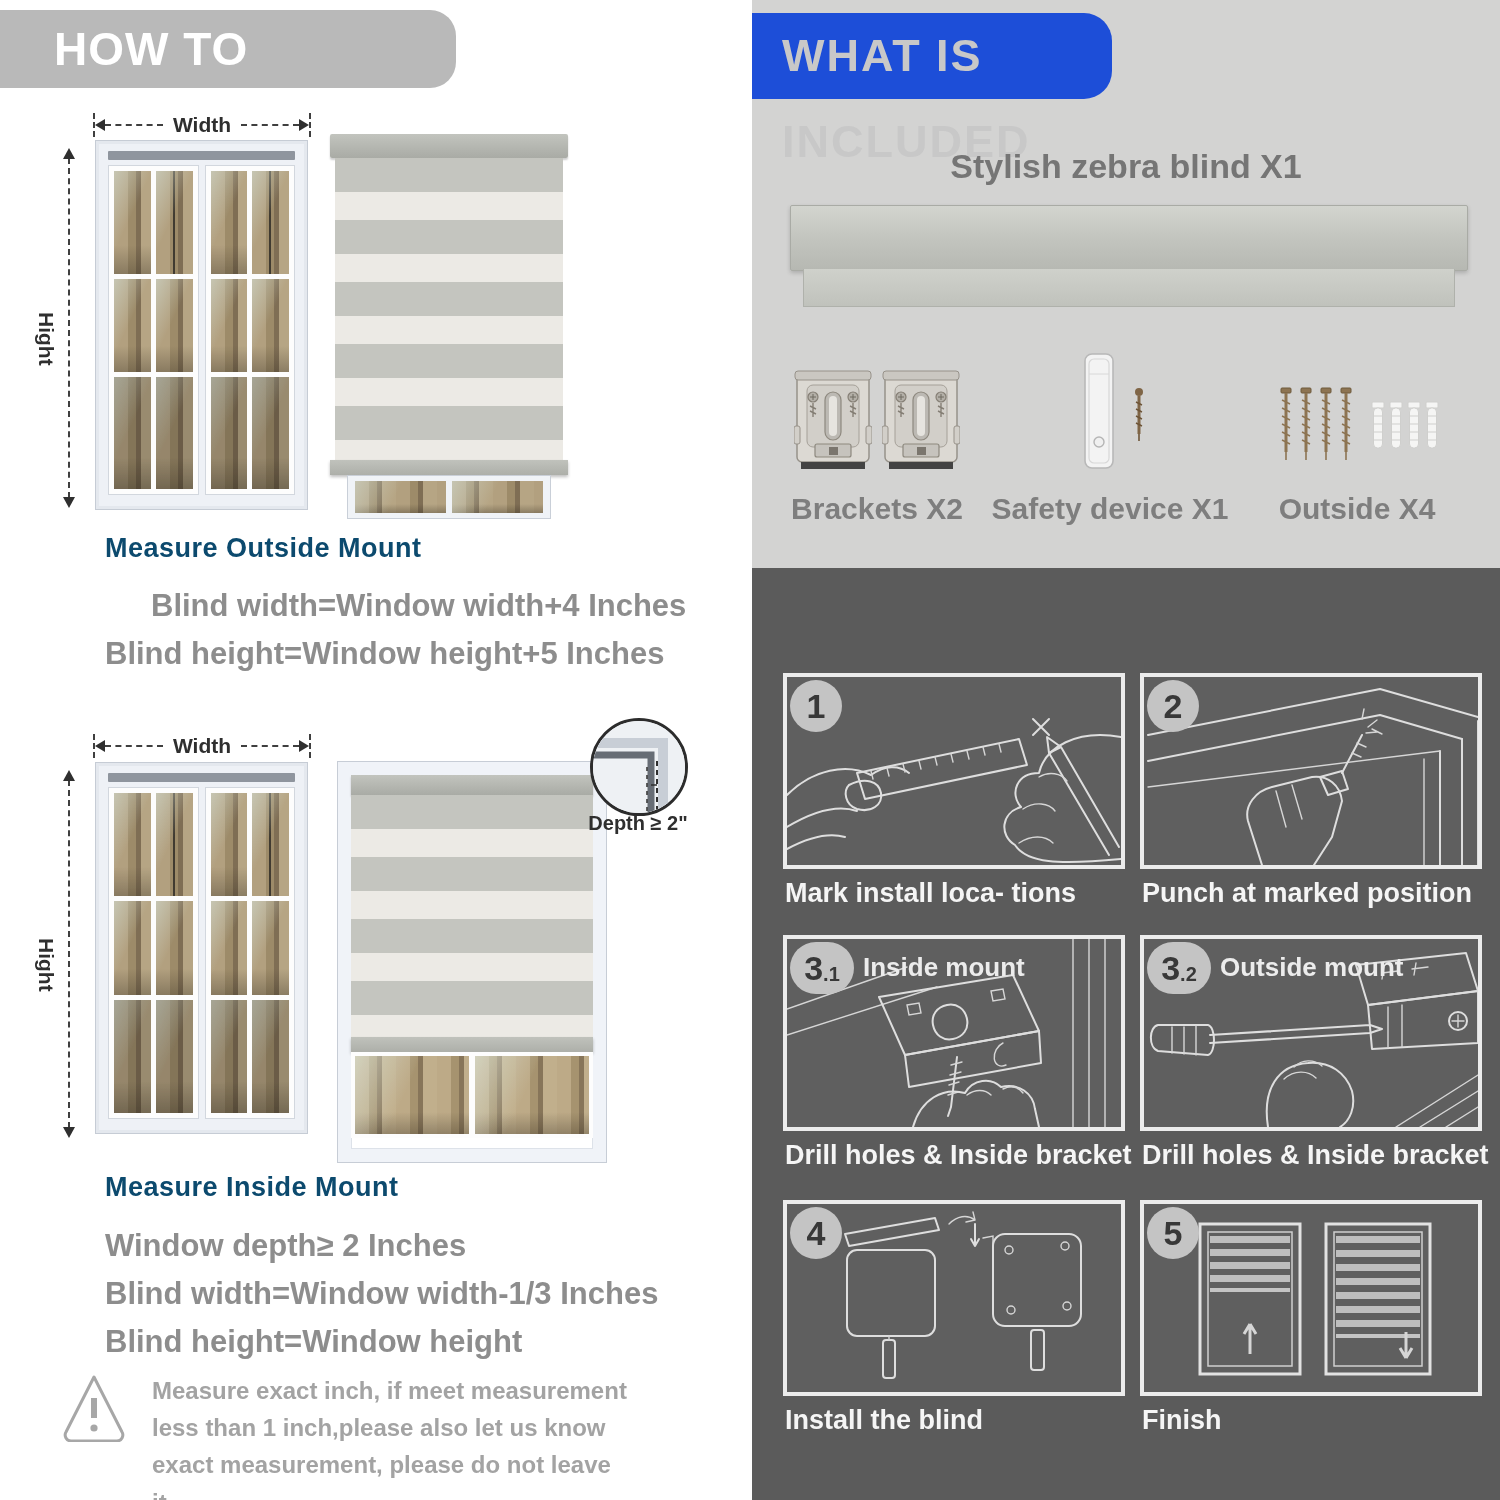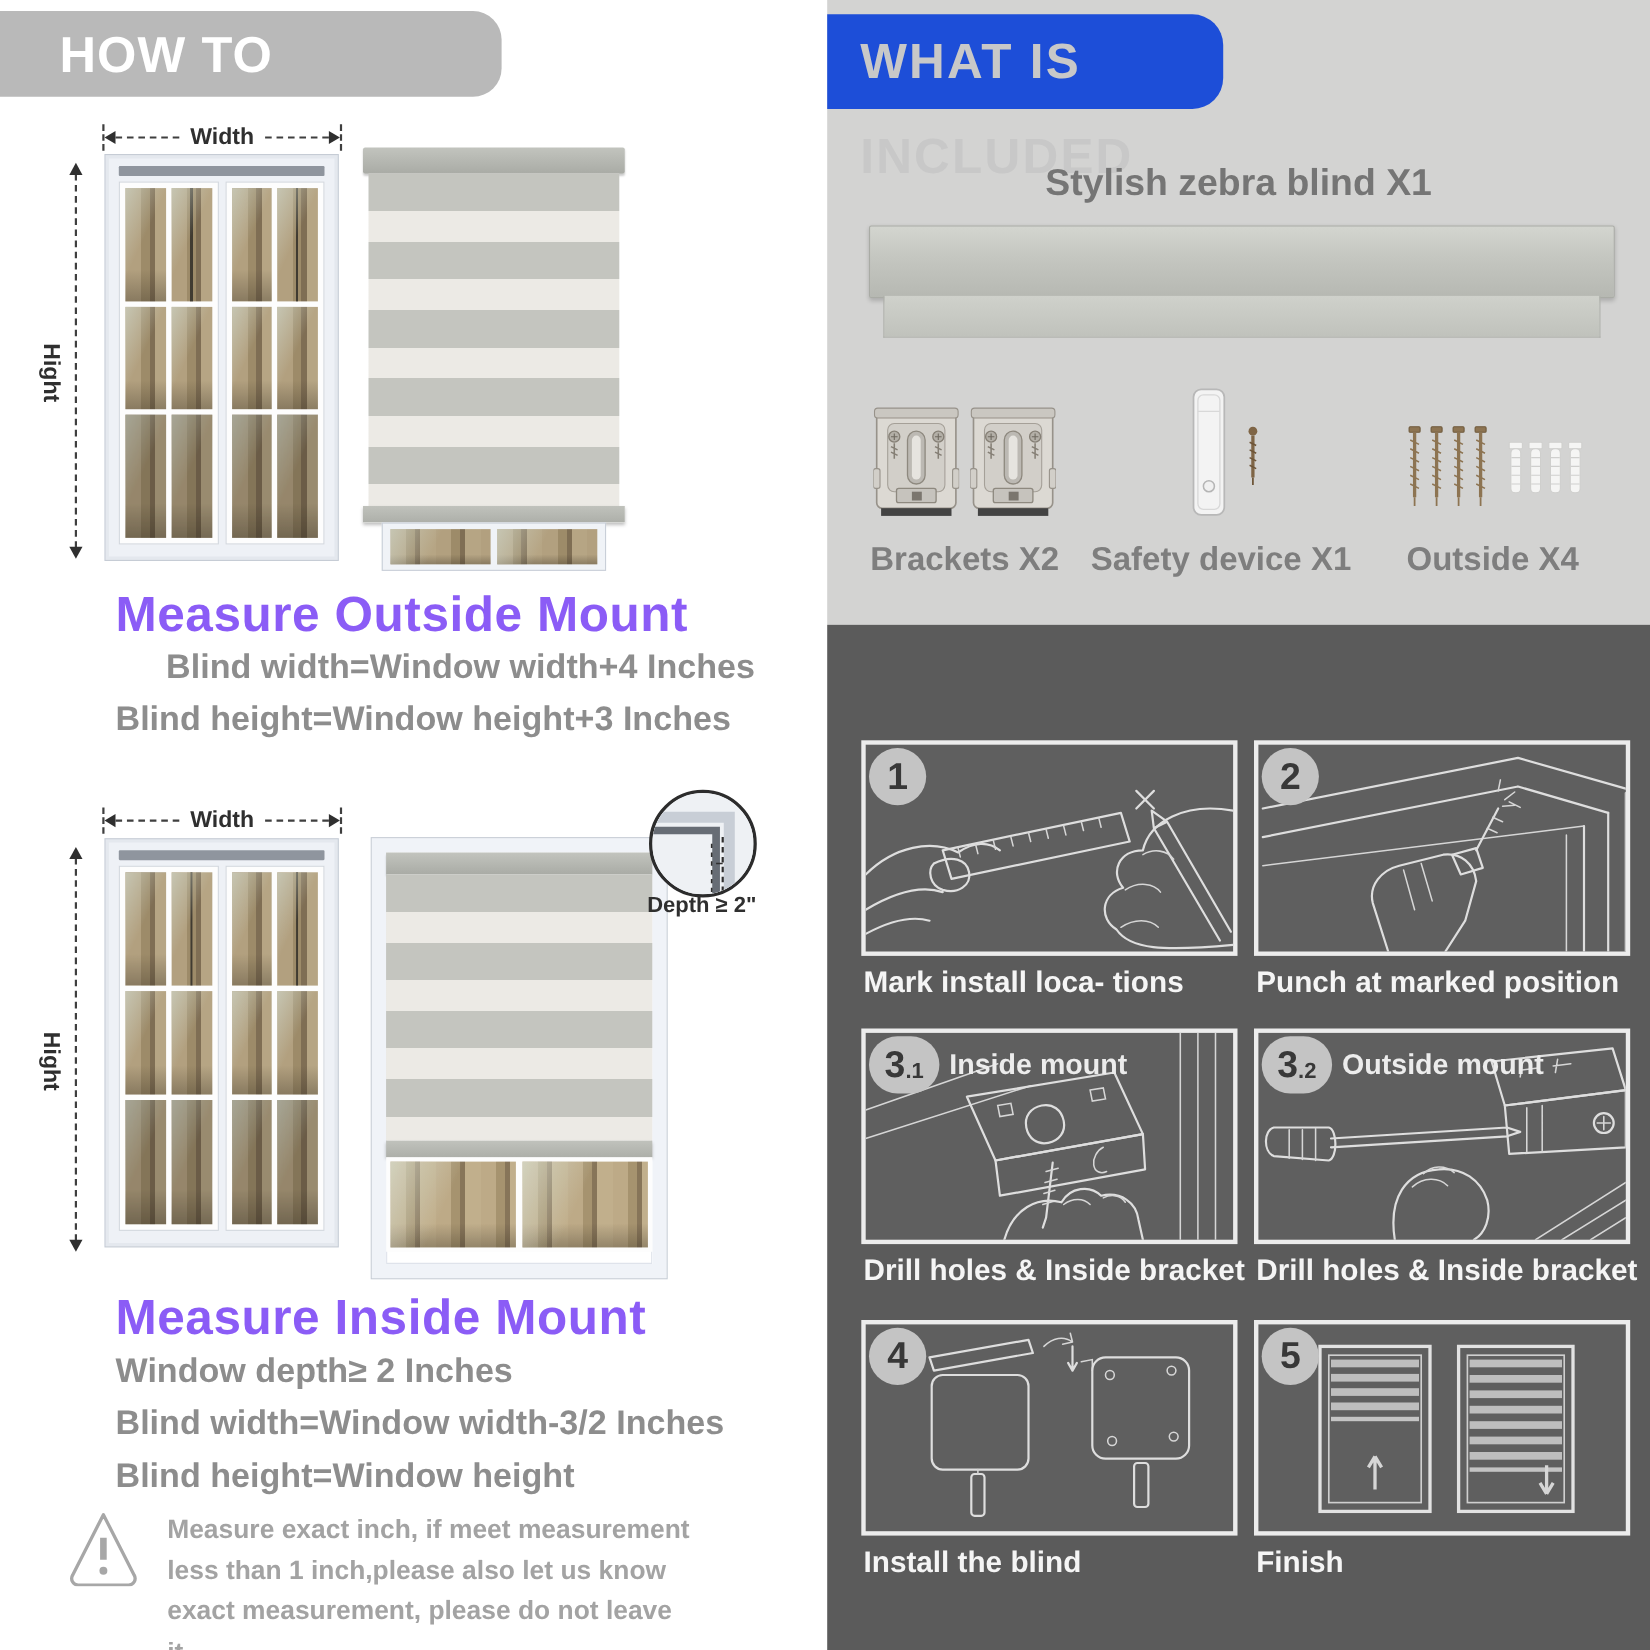--- a/index.html
+++ b/index.html
@@ -66,21 +66,21 @@
   .inwin .cassette{height:20px;border-radius:0;}
   .inwin .fab{height:242px;}
   .inwin .lower-glass{display:flex;gap:6px;padding:4px 4px;background:#fdfdfd;height:78px;}
   .inwin .lower-glass .pane{flex:1;filter:brightness(1.06);}
 
   
   .magnifier{position:absolute;width:92px;height:92px;border-radius:50%;border:3px solid #2c2c2c;
              background:#eef1f4;overflow:hidden;}
   .depth-note{position:absolute;font-size:20px;font-weight:bold;color:#2f2f2f;}
 
-  .sec-heading{position:absolute;font-size:45px;font-weight:bold;color:#8b5cf6;letter-spacing:.5px;}
+  .sec-heading{position:absolute;font-size:27px;font-weight:bold;color:#0c4a6e;letter-spacing:.5px;}
   .sec-line{position:absolute;font-size:31px;font-weight:bold;color:#8d8d8d;}
 
   .warn-wrap{position:absolute;left:62px;top:1372px;display:flex;}
   .warn-text{width:478px;margin-left:26px;font-size:24px;font-weight:bold;color:#a3a3a3;line-height:1.55;}
 
   
   .light-panel{position:absolute;left:752px;top:0;width:748px;height:568px;background:#d3d3d2;}
   .hdr-included{position:absolute;left:752px;top:13px;width:330px;height:86px;background:#1d4ed8;
                 border-radius:0 28px 28px 0;color:#c8c8c8;font-weight:bold;font-size:45px;
                 line-height:86px;padding-left:30px;letter-spacing:2px;}
@@ -163,21 +163,21 @@
     <div class="fab zebra-fab zebra-stripes"></div>
     <div class="rail"></div>
     <div class="under-window">
       <div class="pane"></div>
       <div class="pane"></div>
     </div>
   </div>
 
   <div class="sec-heading" style="left:105px;top:533px;">Measure Outside Mount</div>
   <div class="sec-line" style="left:105px;top:588px;margin-left:46px;">Blind width=Window width+4 Inches</div>
-  <div class="sec-line" style="left:105px;top:636px;">Blind height=Window height+3 Inches</div>
+  <div class="sec-line" style="left:105px;top:636px;">Blind height=Window height+5 Inches</div>
 
   <div class="warrow" style="left:93px;top:733px;width:218px;">
     <span class="tick"></span>
     <span class="ah left"></span>
     <span class="dash"></span>
     <span class="wlabel">Width</span>
     <span class="dash"></span>
     <span class="ah right"></span>
     <span class="tick"></span>
   </div>
@@ -224,21 +224,21 @@
       <path d="M0,34 H58 V92" fill="none" stroke="#676d75" stroke-width="7"></path>
       <path d="M64,40 V92" fill="none" stroke="#2e2e2e" stroke-width="2" stroke-dasharray="5,4"></path>
       <path d="M54,46 V92" fill="none" stroke="#2e2e2e" stroke-width="1.5" stroke-dasharray="4,4"></path>
       <path d="M58,64 l6,0" stroke="#2e2e2e" stroke-width="1.5"></path>
     </svg>
   </div>
   <div class="depth-note" style="left:568px;top:812px;width:140px;text-align:center;">Depth ≥ 2"</div>
 
   <div class="sec-heading" style="left:105px;top:1172px;">Measure Inside Mount</div>
   <div class="sec-line" style="left:105px;top:1228px;">Window depth≥ 2 Inches</div>
-  <div class="sec-line" style="left:105px;top:1276px;">Blind width=Window width-3/2 Inches</div>
+  <div class="sec-line" style="left:105px;top:1276px;">Blind width=Window width-1/3 Inches</div>
   <div class="sec-line" style="left:105px;top:1324px;">Blind height=Window height</div>
 
   <div class="warn-wrap">
     <svg width="64" height="70" viewBox="0 0 64 70">
       <path d="M32,5 L60,60 a6,6 0 0 1 -5,9 H9 a6,6 0 0 1 -5,-9 Z" fill="none" stroke="#a7a7a7" stroke-width="3" stroke-linejoin="round"></path>
       <line x1="32" y1="26" x2="32" y2="46" stroke="#a7a7a7" stroke-width="6"></line>
       <circle cx="32" cy="56" r="3.6" fill="#a7a7a7"></circle>
     </svg>
     <div class="warn-text">Measure exact inch, if meet measurement less than 1 inch,please also let us know exact measurement, please do not leave it</div>
   </div>

